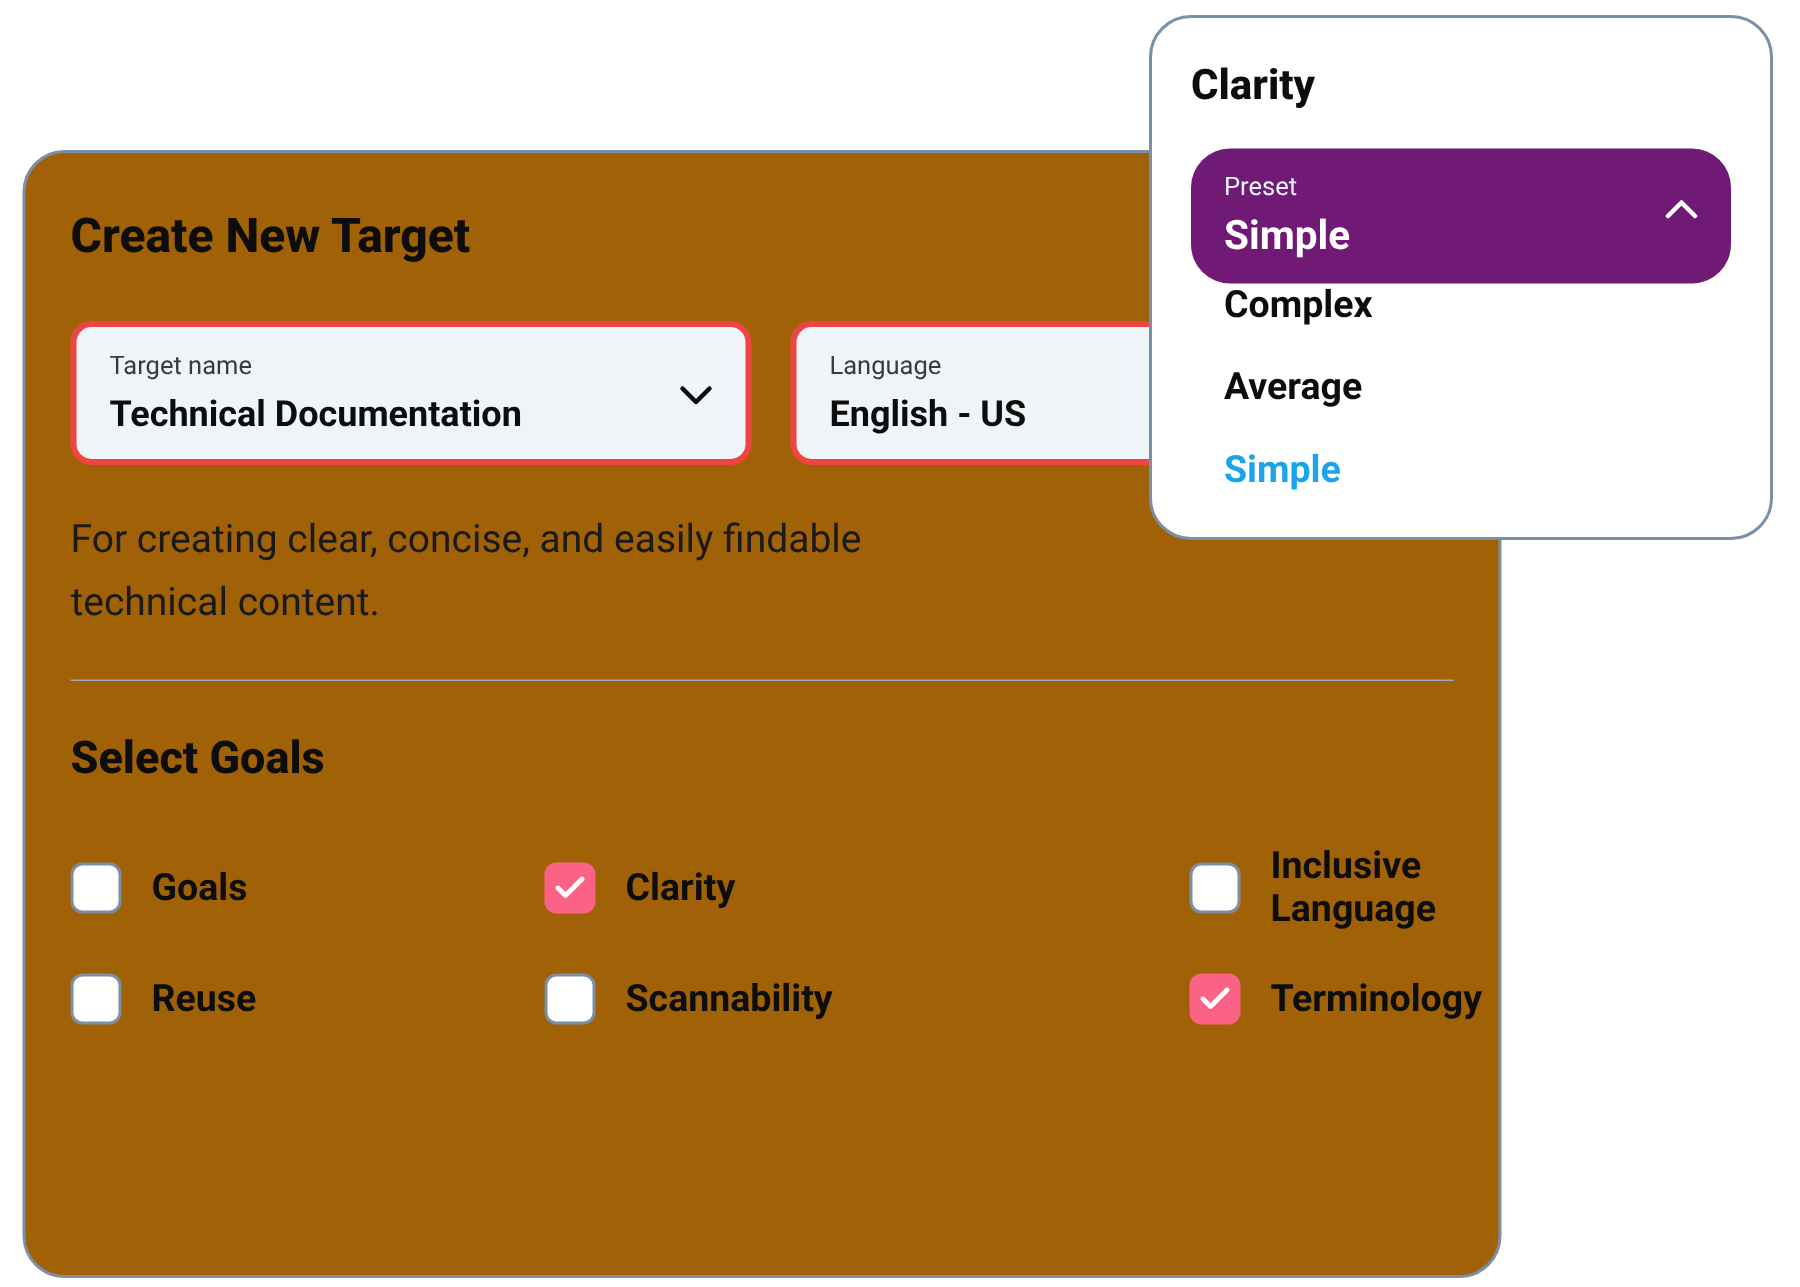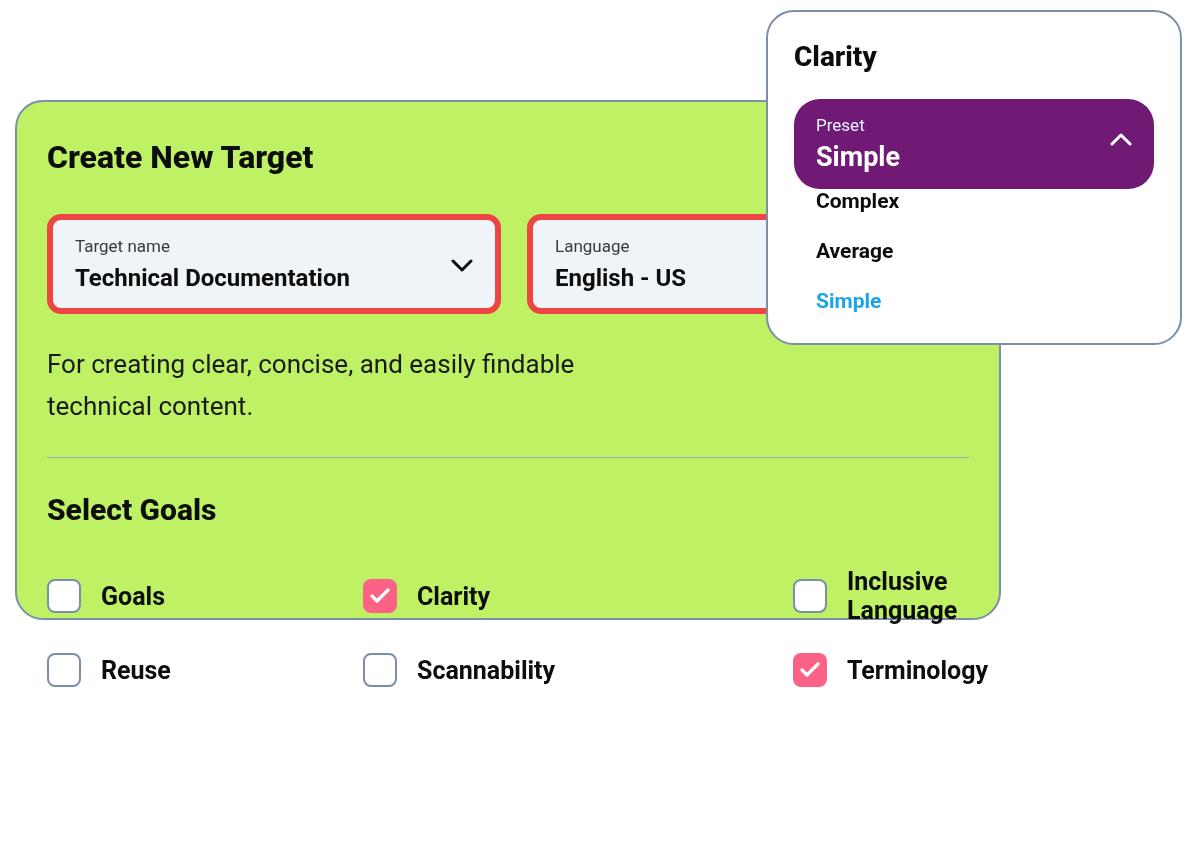--- a/index.html
+++ b/index.html
@@ -14,43 +14,43 @@
       height: 858px;
       background: #ffffff;
       position: relative;
     }
     
     .main-card {
       position: absolute;
       left: 15px;
       top: 100px;
       width: 986px;
-      height: 520px;
-      background: #bef264;
+      height: 752px;
+      background: #a16207;
       border: 2px solid #7c8fa8;
       border-radius: 28px;
       padding: 36px 30px 30px 30px;
     }
     
     .main-title {
       font-size: 32px;
       font-weight: 800;
       color: #0d0d0d;
       margin-bottom: 38px;
     }
     
     .field-row {
       display: flex;
       gap: 26px;
       margin-bottom: 30px;
     }
     
     .field {
       background: #eef4f8;
-      border: 6px solid #ef4444;
+      border: 4px solid #ef4444;
       border-radius: 14px;
       padding: 16px 22px;
       display: flex;
       flex-direction: column;
       position: relative;
     }
     
     .field-target-name {
       width: 454px;
     }
@@ -179,21 +179,21 @@
     }
     
     .option-list {
       display: flex;
       flex-direction: column;
       gap: 26px;
       padding-left: 22px;
     }
     
     .option {
-      font-size: 21px;
+      font-size: 25px;
       font-weight: 700;
       color: #0d0d0d;
       cursor: pointer;
     }
     
     .option.active {
       color: #1ca4ea;
     }
   </style>
 </head>

